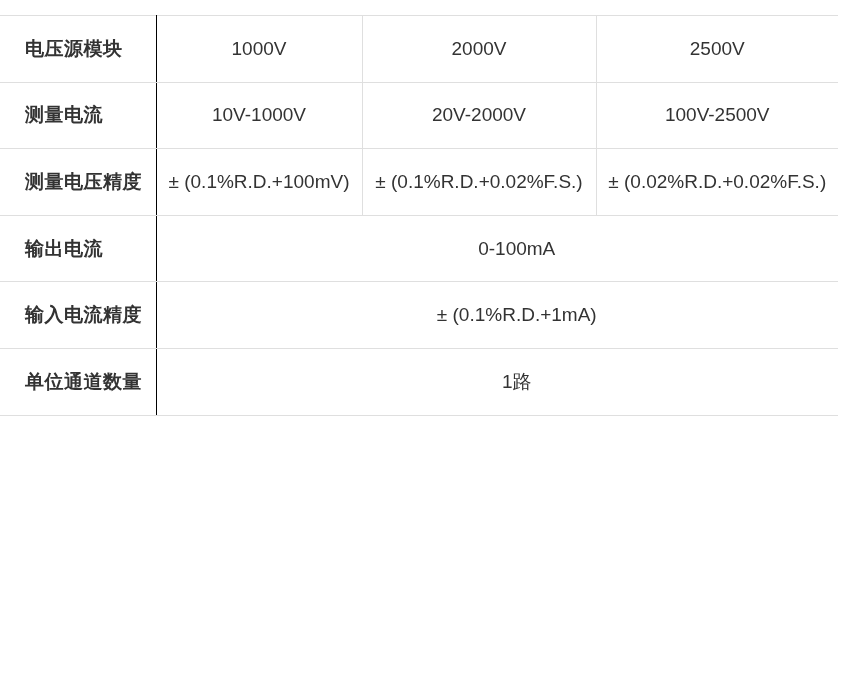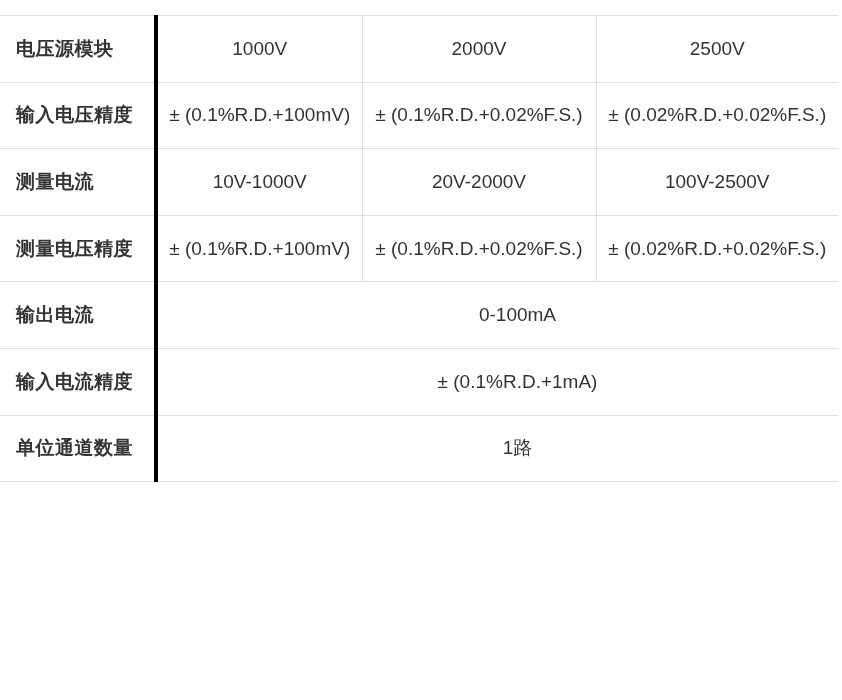--- a/index.html
+++ b/index.html
@@ -28,22 +28,22 @@
   table.spec-table td {
     border-bottom: 1px solid #dfdfdf;
     font-size: 19px;
     vertical-align: middle;
     white-space: nowrap;
     overflow: visible;
   }
   td.label {
     font-weight: bold;
     text-align: left;
-    padding-left: 16px;
-    border-right: 4px solid #000000;
+    padding-left: 25px;
+    border-right: 1px solid #000000;
     letter-spacing: 0.5px;
   }
   td.value {
     text-align: center;
   }
   td.value.bordered {
     border-right: 1px solid #dfdfdf;
   }
   td.value.merged {
     padding-left: 40px; 
@@ -61,26 +61,20 @@
         <col style="width: 242px;">
       </colgroup>
     <tbody id="spec-tbody">
         <tr>
           <td class="label">电压源模块</td>
           <td class="value bordered">1000V</td>
           <td class="value bordered">2000V</td>
           <td class="value">2500V</td>
         </tr>
         <tr>
-          <td class="label">输入电压精度</td>
-          <td class="value bordered">± (0.1%R.D.+100mV)</td>
-          <td class="value bordered">± (0.1%R.D.+0.02%F.S.)</td>
-          <td class="value">± (0.02%R.D.+0.02%F.S.)</td>
-        </tr>
-        <tr>
           <td class="label">测量电流</td>
           <td class="value bordered">10V-1000V</td>
           <td class="value bordered">20V-2000V</td>
           <td class="value">100V-2500V</td>
         </tr>
         <tr>
           <td class="label">测量电压精度</td>
           <td class="value bordered">± (0.1%R.D.+100mV)</td>
           <td class="value bordered">± (0.1%R.D.+0.02%F.S.)</td>
           <td class="value">± (0.02%R.D.+0.02%F.S.)</td>

